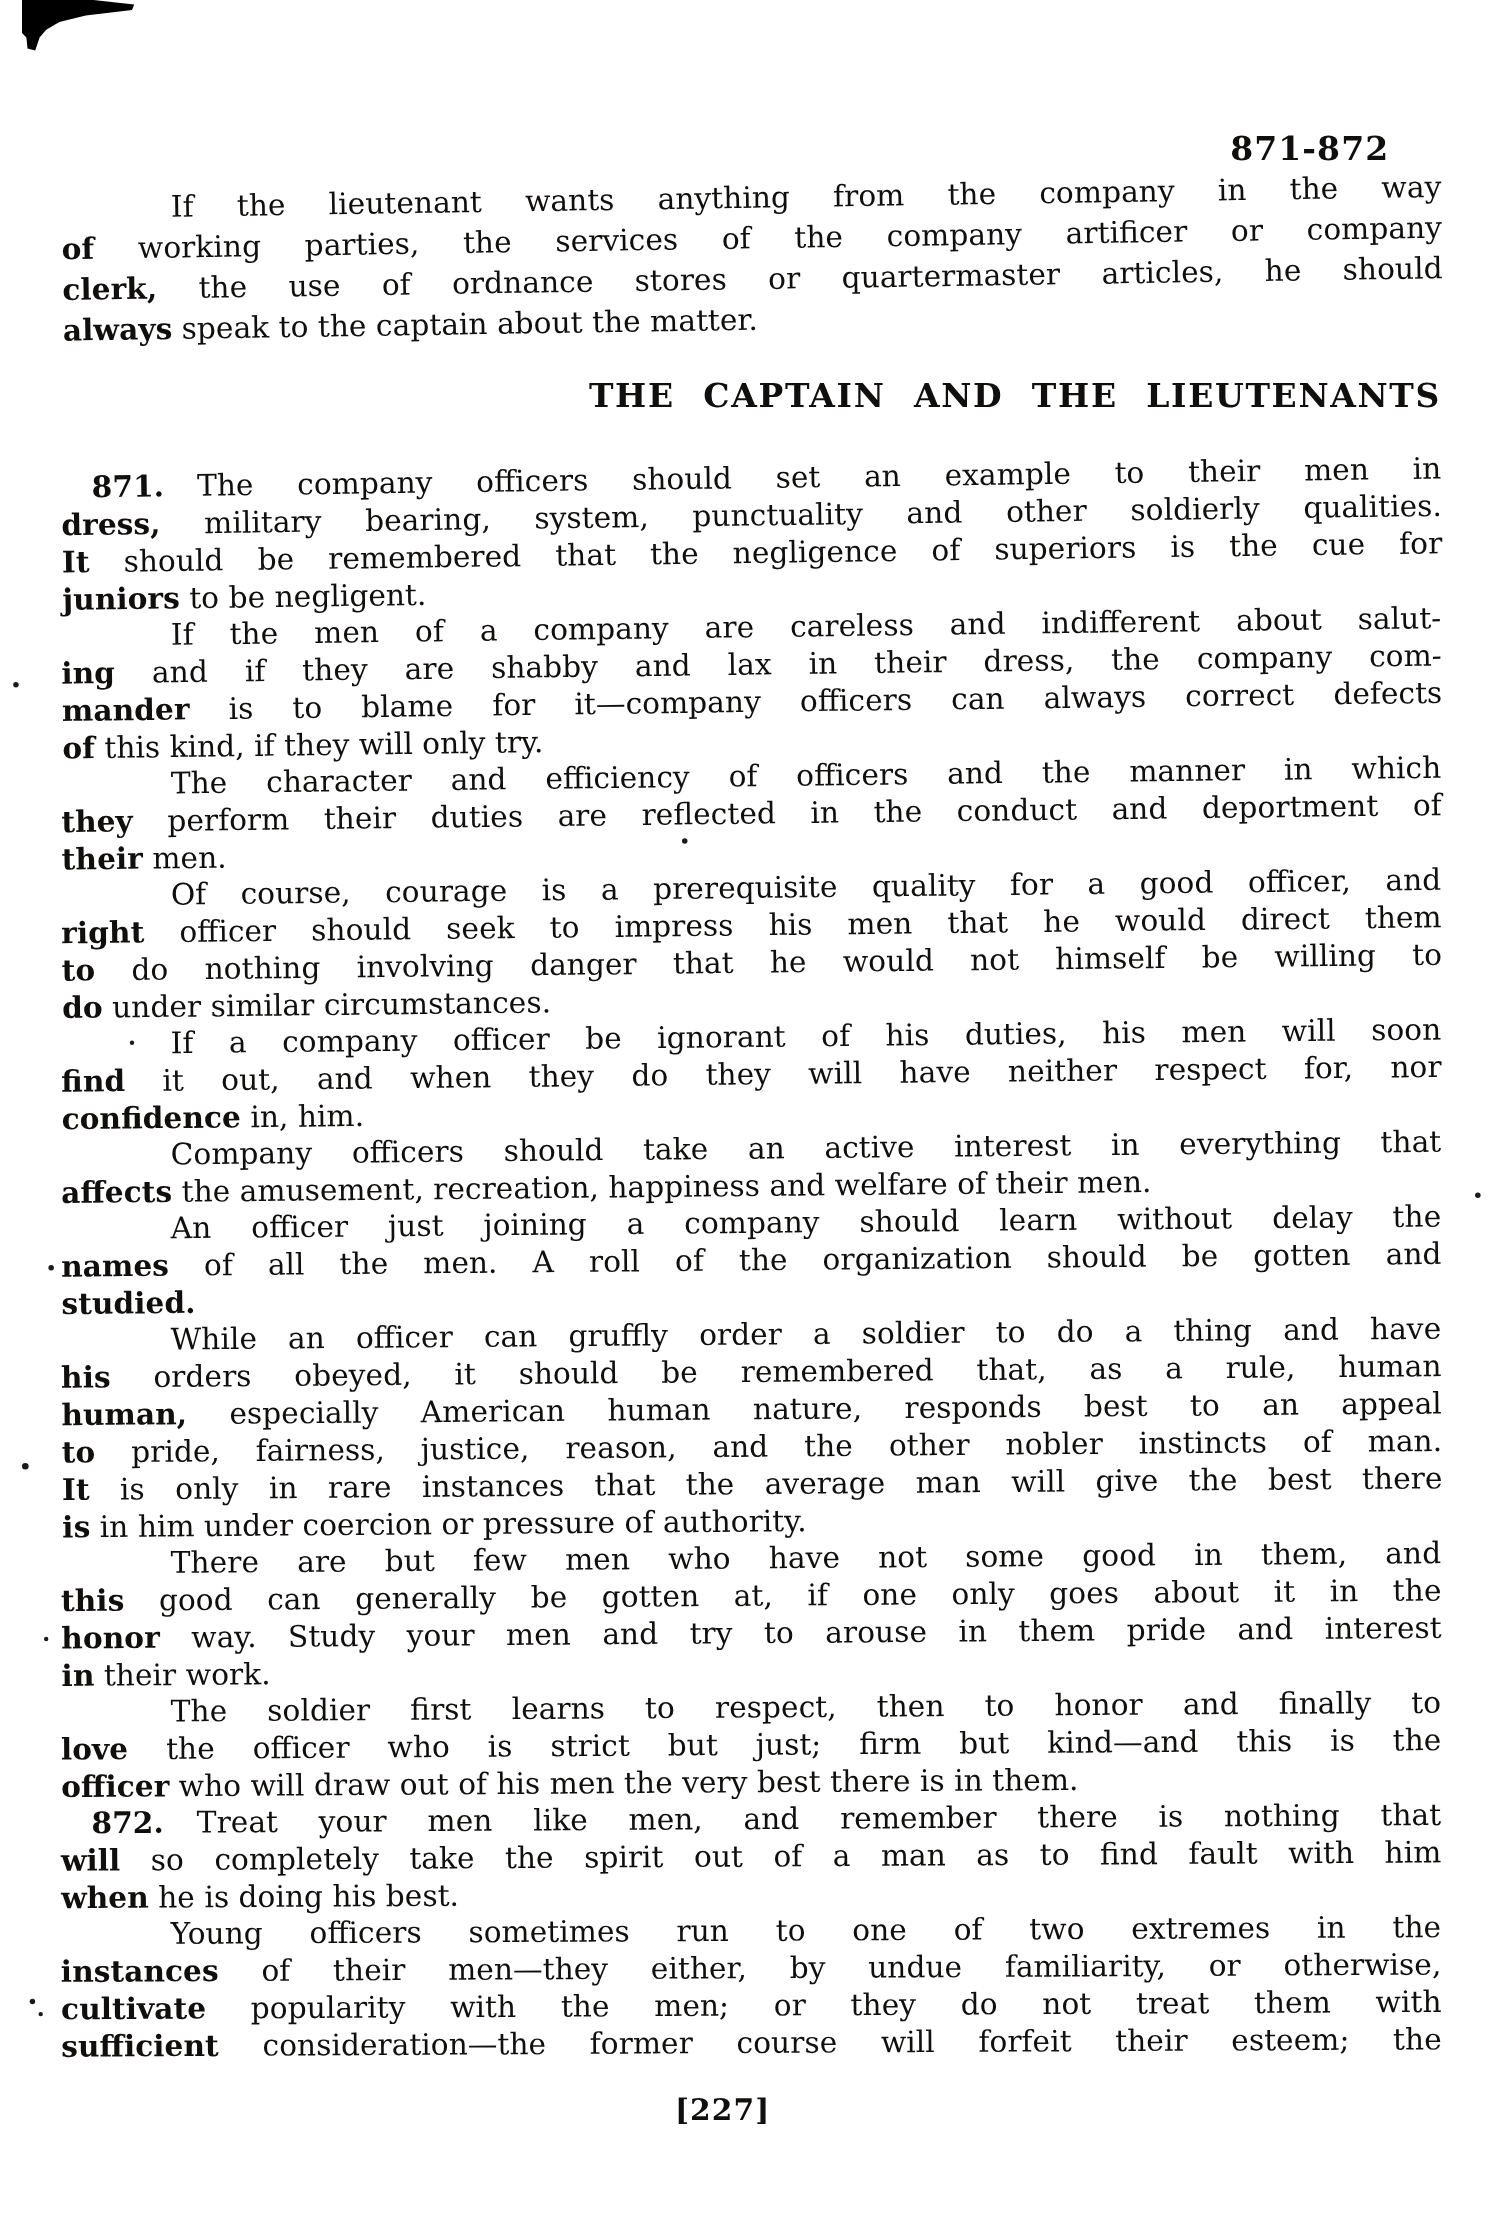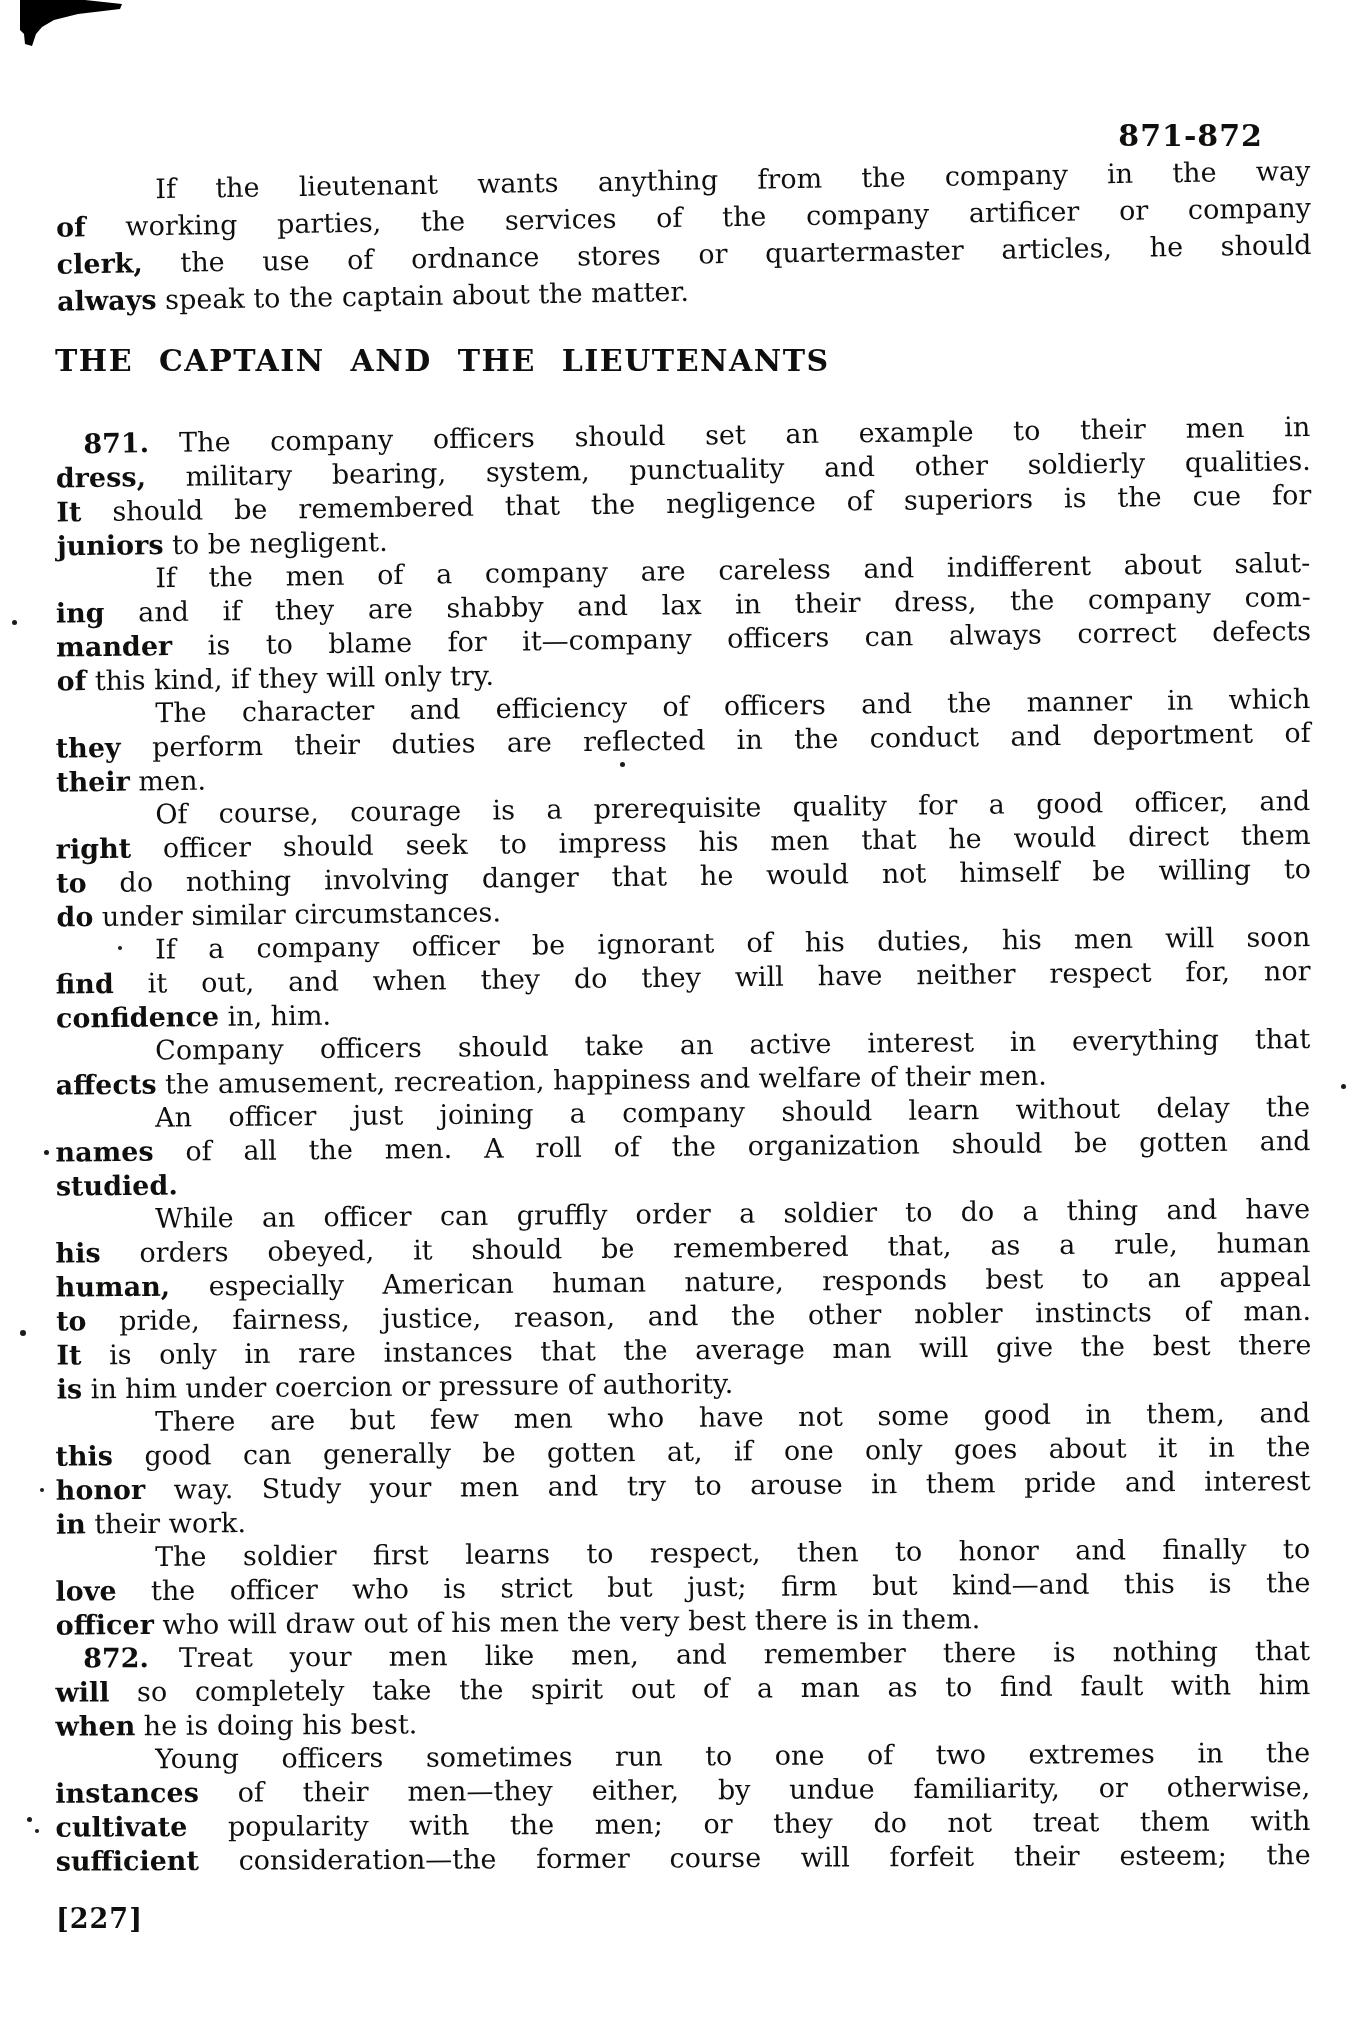--- a/index.html
+++ b/index.html
@@ -32,29 +32,29 @@
   }
   .intro .line { line-height: 37px; }
   .line.line-last { text-align-last: left; }
   .line.line-first { padding-left: 100px; }
   .line.line-first.numbered { padding-left: 28px; }
   .para-number { font-weight: 700; padding-right: 30px; }
   .smear { font-weight: 700; }
   .section-heading {
     font-size: 30px; font-weight: 700;
     line-height: 38px;
-    text-align: left;
+    text-align: right;
     letter-spacing: 1.5px;
     word-spacing: 14px;
     margin: 42px 0 30px 0;
   }
   .page-footer {
     position: absolute;
-    top: 1903px; left: 56px; width: 1250px;
-    text-align: left;
+    top: 1903px; left: 32px; width: 1250px;
+    text-align: center;
     font-size: 27px; font-weight: 700;
     letter-spacing: 1px;
   }
   .corner-wedge { position: absolute; top: 0; left: 10px; }
   .speck {
     position: absolute;
     background: #1c1b19;
     border-radius: 50%;
   }
 </style>

